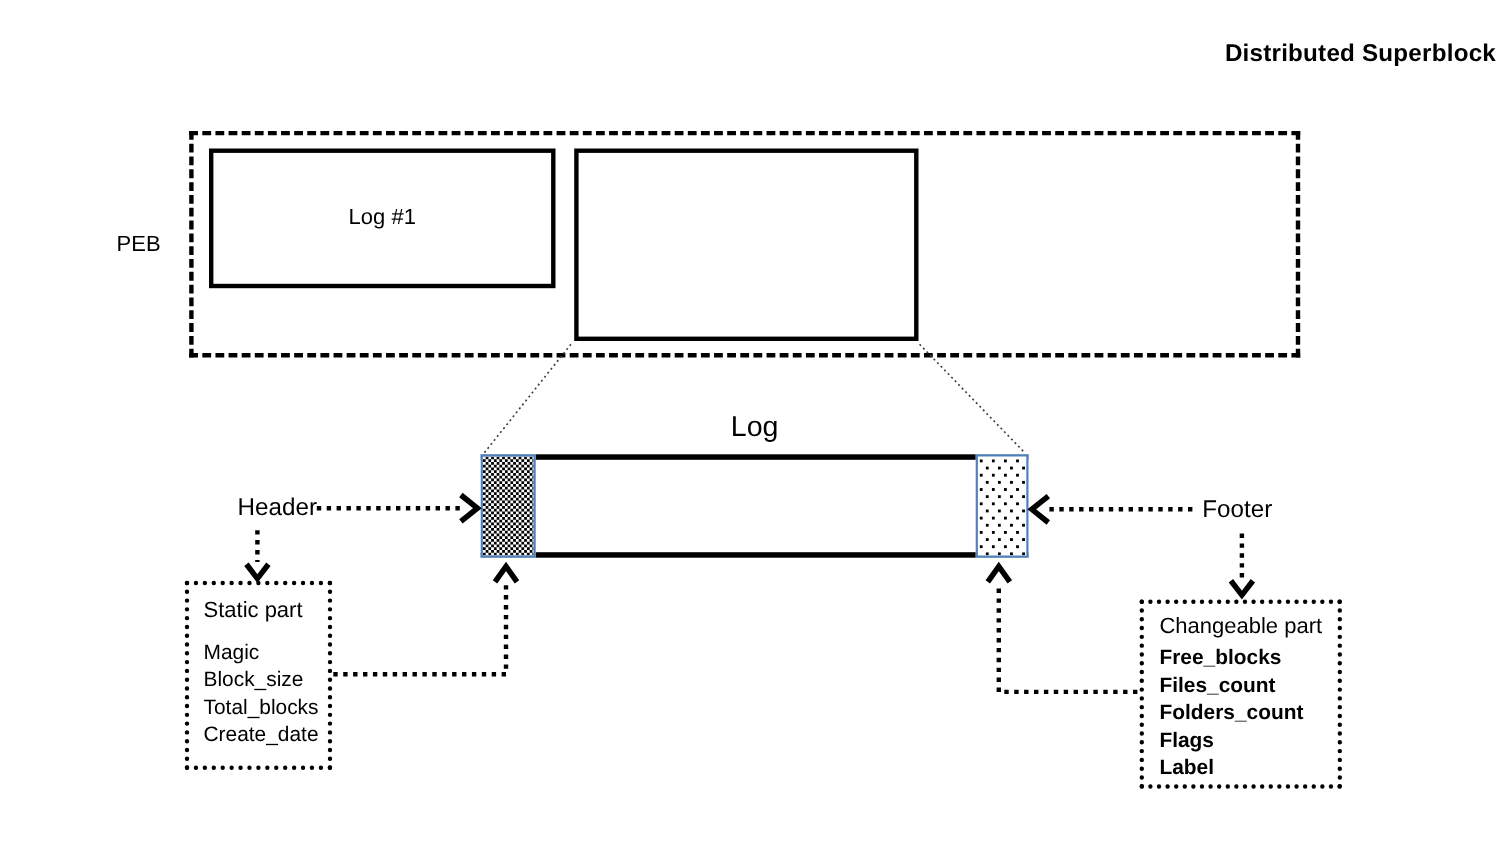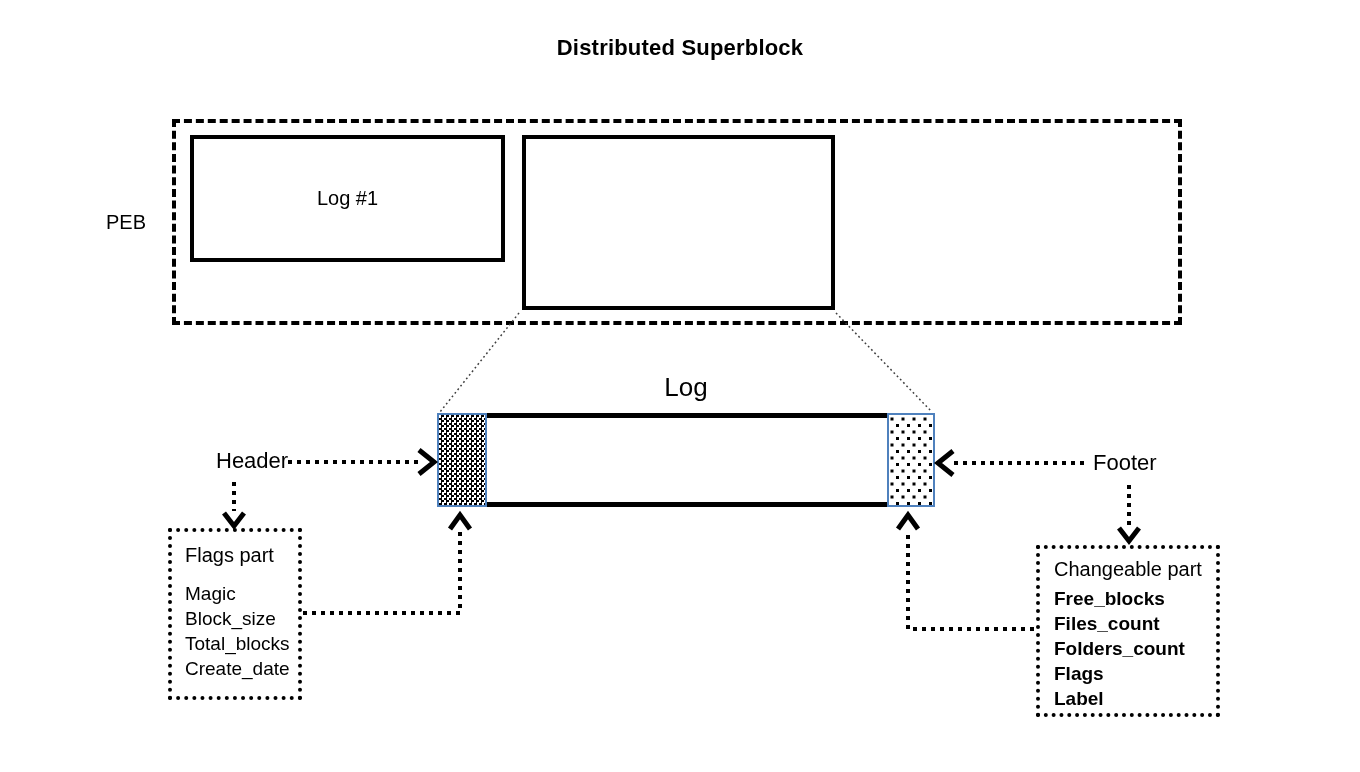--- a/index.html
+++ b/index.html
@@ -7,21 +7,21 @@
     position:relative;
     width:1360px;height:772px;
     background:#fff;
     font-family:"Liberation Sans", sans-serif;
     color:#000;
     overflow:hidden;
   }
   .abs{position:absolute;}
   .title{
     left:0;right:0;top:35px;
-    text-align:center;
+    text-align:right;
     font-size:22px;font-weight:600;
     letter-spacing:.2px;
   }
   .peb-box{
     left:172px;top:119px;width:1010px;height:206px;
     border:4px dashed #000;
     box-sizing:border-box;
   }
   .peb-label{
     left:100px;top:211px;width:52px;
@@ -103,21 +103,21 @@
   <div class="abs log-title">Log</div>
 
   <div class="abs log-rect"></div>
   <div class="abs pattern-box hatch"></div>
   <div class="abs pattern-box dots"></div>
 
   <div class="abs side-label header-label">Header</div>
   <div class="abs side-label footer-label">Footer</div>
 
   <div class="abs dotted-box static-box">
-    <div class="box-heading">Flags part</div>
+    <div class="box-heading">Static part</div>
     <ul class="field-list">
       <li>Magic</li>
       <li>Block_size</li>
       <li>Total_blocks</li>
       <li>Create_date</li>
     </ul>
   </div>
 
   <div class="abs dotted-box changeable-box">
     <div class="box-heading">Changeable part</div>

